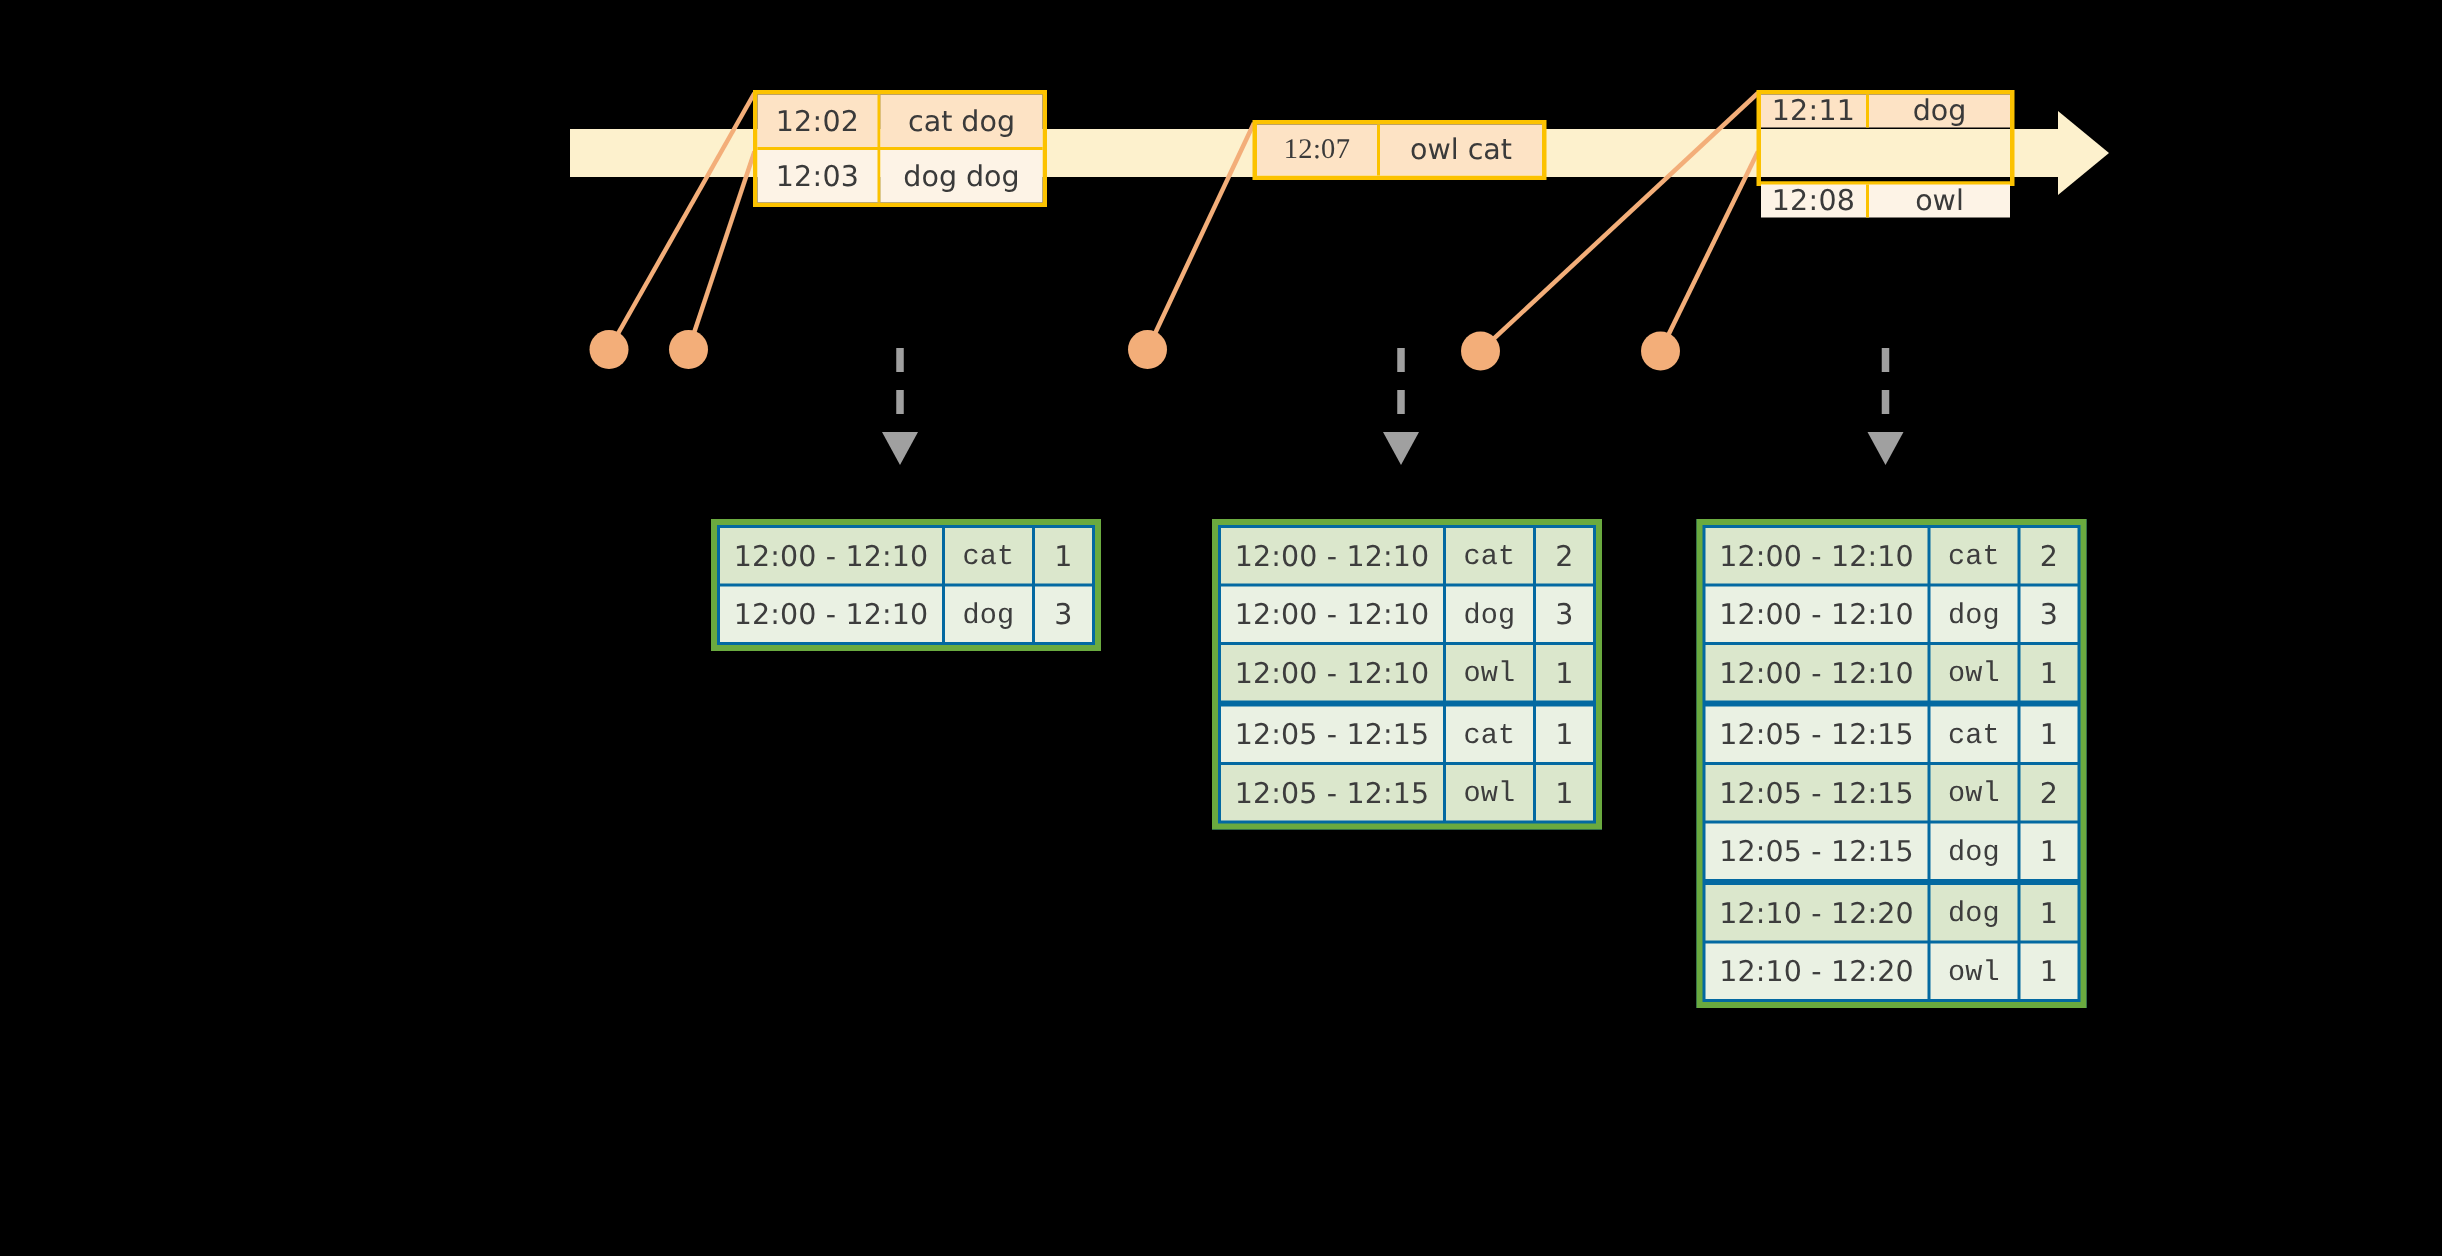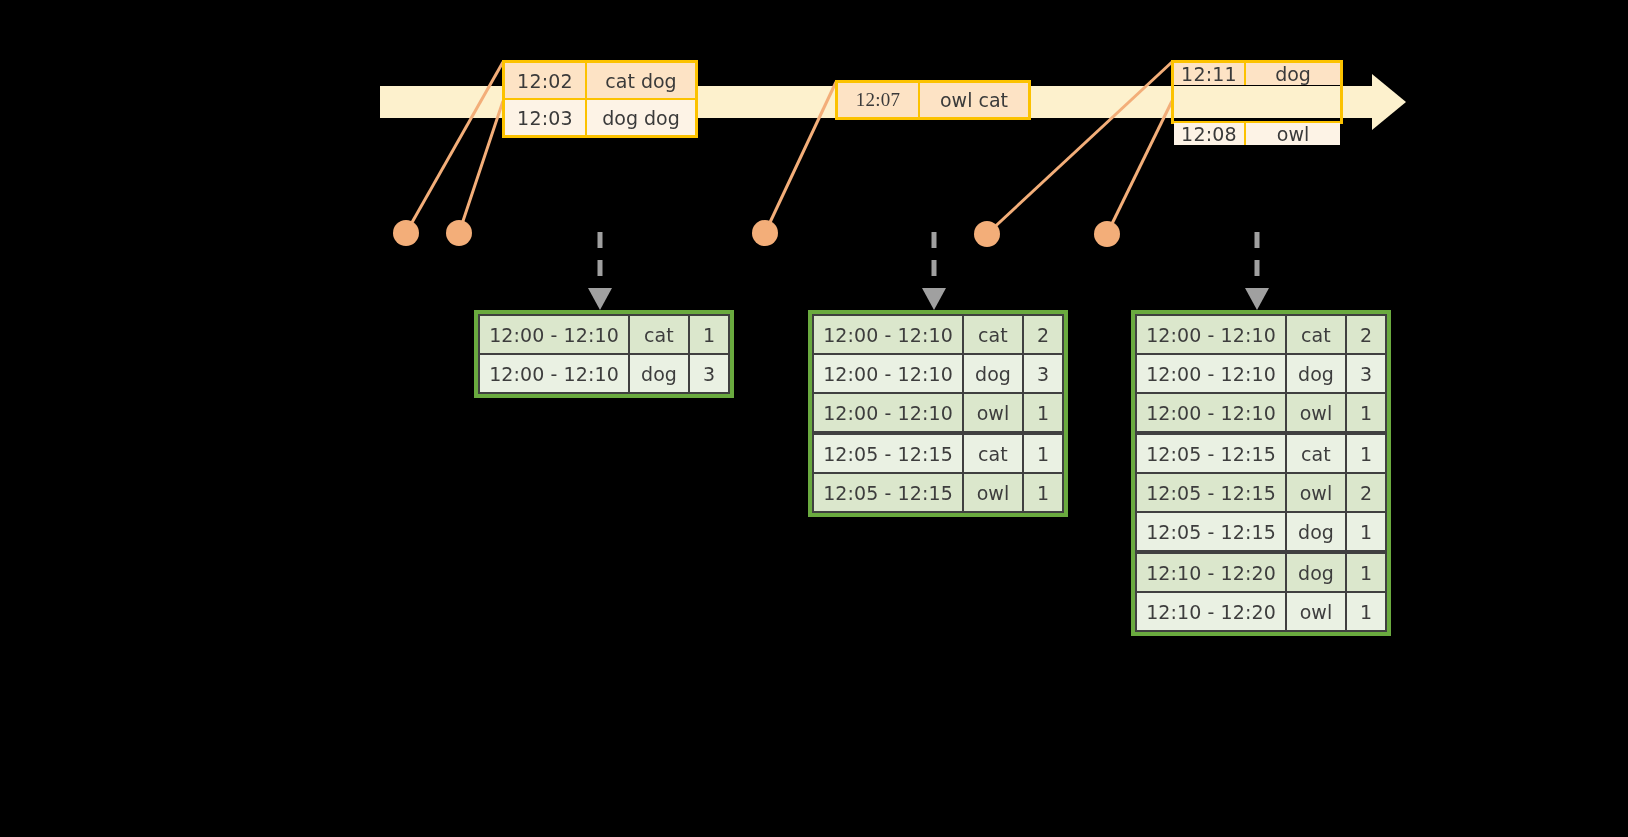--- a/index.html
+++ b/index.html
@@ -89,42 +89,43 @@
   }
 
   
   .result-table {
     position: absolute;
     border: 4px solid #6aaa3f;
     box-sizing: border-box;
     display: flex;
     flex-direction: column;
     padding: 2px;
-    background: #404040;
+    background: #0369a1;
+    margin-top: 36px;
   }
   .res-row {
     display: flex;
     height: 37px;
   }
   .res-row + .res-row { margin-top: 2px; }
   .res-cell {
     box-sizing: border-box;
     display: flex;
     align-items: center;
     justify-content: center;
     font-size: 19px;
     color: #3d3d3d;
     letter-spacing: .1px;
   }
   .res-cell + .res-cell { margin-left: 2px; }
   .res-row.tone-dark .res-cell { background: #dbe7cc; }
   .res-row.tone-light .res-cell { background: #eaf1e3; }
 
   .c-window { width: 148px; }
-  .c-key    { width: 58px; }
+  .c-key    { width: 58px; font-family: Liberation Mono, monospace; }
   .c-count  { width: 38px; }
 </style>
 </head>
 <body>
 
 <div id="canvas">
 
   <div class="timeline-bar" style="left:380px; top:86px; width:1000px; height:32px;"></div>
   <div class="timeline-head" style="left:1372px; top:74px; border-top:28px solid transparent; border-bottom:28px solid transparent; border-left:34px solid #fdf1cd;"></div>
 

